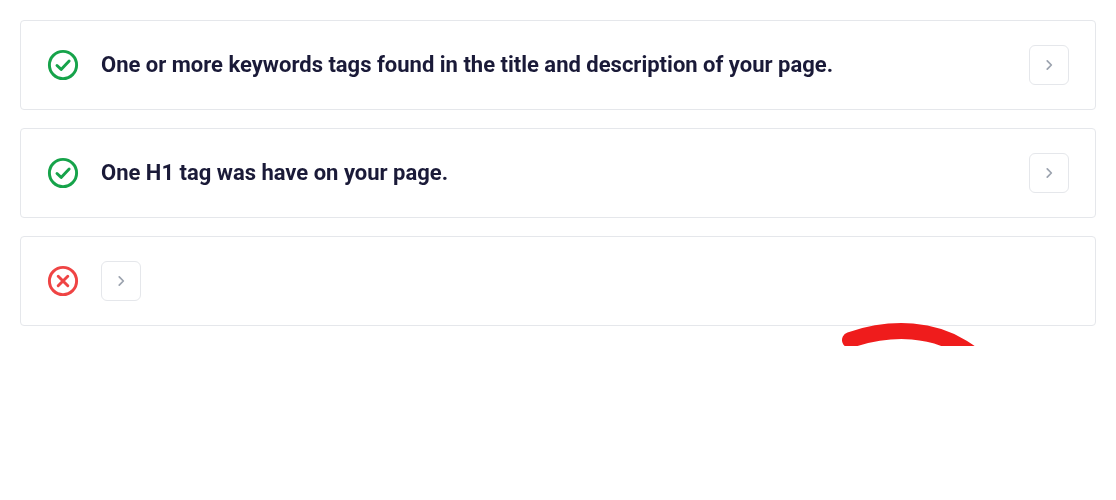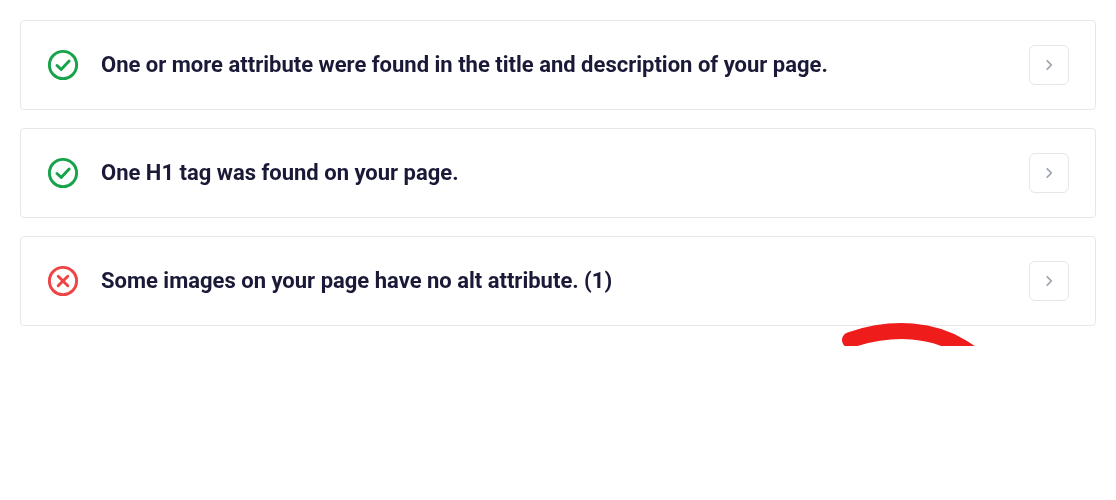--- a/index.html
+++ b/index.html
@@ -78,52 +78,51 @@
 <div class="page-wrap">
   <div class="check-list">
 
     <div class="check-row">
       <span class="status-icon-wrap">
         <svg viewBox="0 0 24 24" fill="none">
           <circle cx="12" cy="12" r="10.2" stroke="#16a34a" stroke-width="2.2"></circle>
           <path d="M7.5 12.4 L10.6 15.3 L16.6 9" stroke="#16a34a" stroke-width="2.2" stroke-linecap="round" stroke-linejoin="round"></path>
         </svg>
       </span>
-      <span class="check-text">One or more attribute were found in the title and description of your page.</span>
+      <span class="check-text">One or more keywords tags found in the title and description of your page.</span>
       <button class="expand-btn">
         <svg viewBox="0 0 24 24" fill="none">
           <path d="M9 5 L16 12 L9 19" stroke="#9ca3af" stroke-width="3" stroke-linecap="round" stroke-linejoin="round"></path>
         </svg>
       </button>
     </div>
 
     <div class="check-row">
       <span class="status-icon-wrap">
         <svg viewBox="0 0 24 24" fill="none">
           <circle cx="12" cy="12" r="10.2" stroke="#16a34a" stroke-width="2.2"></circle>
           <path d="M7.5 12.4 L10.6 15.3 L16.6 9" stroke="#16a34a" stroke-width="2.2" stroke-linecap="round" stroke-linejoin="round"></path>
         </svg>
       </span>
-      <span class="check-text">One H1 tag was found on your page.</span>
+      <span class="check-text">One H1 tag was have on your page.</span>
       <button class="expand-btn">
         <svg viewBox="0 0 24 24" fill="none">
           <path d="M9 5 L16 12 L9 19" stroke="#9ca3af" stroke-width="3" stroke-linecap="round" stroke-linejoin="round"></path>
         </svg>
       </button>
     </div>
 
 
     <div class="check-row">
       <span class="status-icon-wrap">
         <svg viewBox="0 0 24 24" fill="none">
           <circle cx="12" cy="12" r="10.2" stroke="#ef4444" stroke-width="2.2"></circle>
           <path d="M8.4 8.4 L15.6 15.6 M15.6 8.4 L8.4 15.6" stroke="#ef4444" stroke-width="2.2" stroke-linecap="round"></path>
         </svg>
       </span>
-      <span class="check-text">Some images on your page have no alt attribute. (1)</span>
       <button class="expand-btn">
         <svg viewBox="0 0 24 24" fill="none">
           <path d="M9 5 L16 12 L9 19" stroke="#9ca3af" stroke-width="3" stroke-linecap="round" stroke-linejoin="round"></path>
         </svg>
       </button>
     </div>
 
   </div>
 
   <svg class="annotation-arrow" style="left:770px; top:280px; width:280px; height:180px;" viewBox="0 0 280 180">

